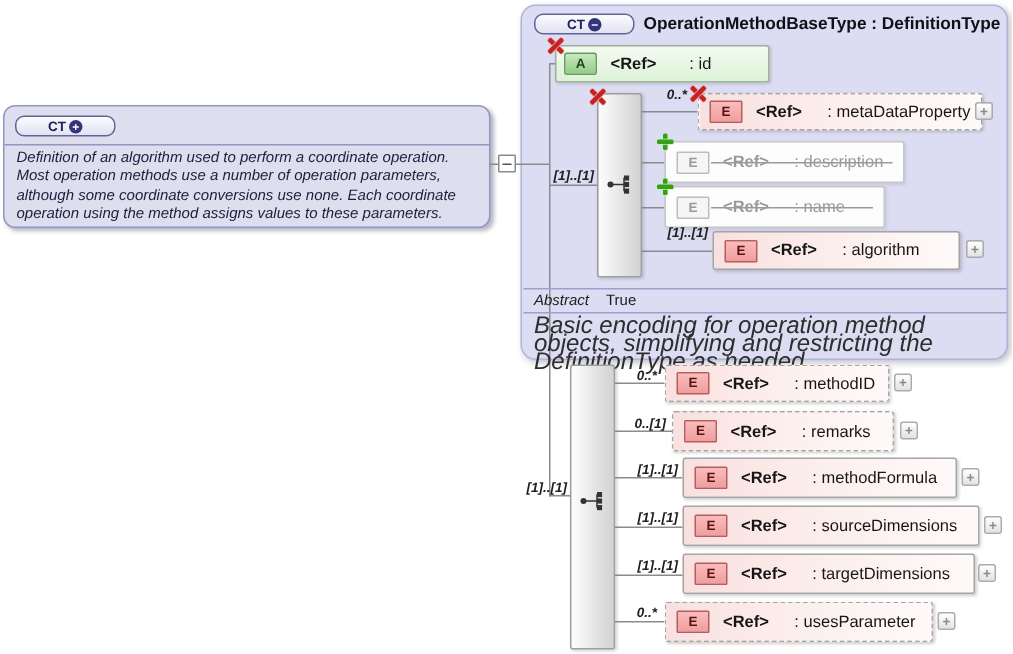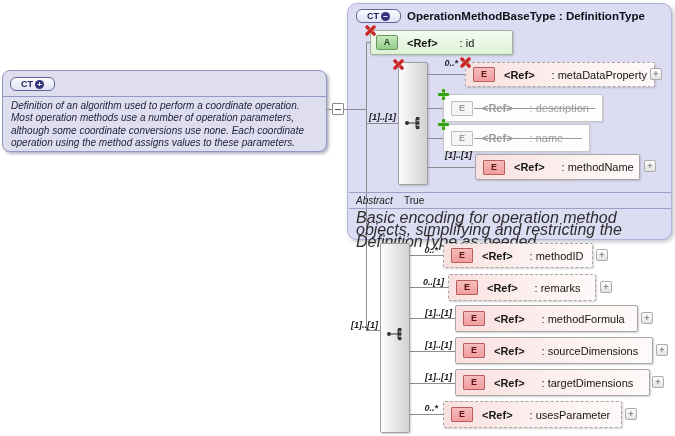--- a/index.html
+++ b/index.html
@@ -15,21 +15,21 @@
       box-shadow:2px 2px 3px rgba(120,120,145,.55);}
   .parent-box .hdr{display:flex;align-items:center;gap:6px;padding:3px 7px 2px 7px;height:20px;
       border-bottom:1px solid #9296c2;}
   .parent-box .bdy{padding:3px 8px;font-style:italic;font-size:10px;line-height:12.3px;color:#1d1d3c;}
   .container-box{position:absolute;left:347px;top:3px;width:325px;height:237px;box-sizing:border-box;
       background:#dcdcf3;border:1px solid #b2b2da;border-radius:10px;
       box-shadow:2px 2px 4px rgba(120,120,145,.45);}
   .container-box .hdr{display:flex;align-items:center;gap:6px;padding:5px 8px 2px 8px;}
   .box-title{font-weight:bold;font-size:11.5px;color:#101018;white-space:nowrap;}
   
-  .ct-icon{display:inline-flex;align-items:center;gap:2px;padding:1px 10px;border:1px solid #63639b;
+  .ct-icon{display:inline-flex;align-items:center;gap:2px;padding:1px 21px;border:1px solid #63639b;
       border-radius:6px;background:linear-gradient(180deg,#fbfbff,#e2e2f2);
       font-weight:bold;font-size:9px;color:#20205e;flex:0 0 auto;}
   .ct-circle{display:inline-block;width:9px;height:9px;border-radius:50%;background:#34347c;
       color:#ffffff;font-weight:bold;font-size:8px;line-height:9px;text-align:center;}
   
   .elem{position:absolute;display:flex;align-items:center;padding-left:7px;box-sizing:border-box;
       background:linear-gradient(90deg,#f9e0e0 0%,#fcf0ee 55%,#fefaf9 100%);
       border:1px solid #a6a6a6;border-radius:2px;box-shadow:1px 1px 2px rgba(120,120,120,.35);}
   .elem.dashed{border-style:dashed;}
   .elem.removed{background:#fdfdfd;border:1px solid #c6c6c6;box-shadow:1px 1px 2px rgba(150,150,150,.25);}
@@ -154,21 +154,21 @@
   <div class="elem removed" style="left:443px;top:124px;width:147px;height:28px;">
     <span class="eicon">E</span>
     <span class="ref">&lt;Ref&gt;</span>
     <span class="ename">: name</span>
     <span class="strike"></span>
   </div>
 
   <div class="elem" style="left:475px;top:154px;width:165px;height:26px;">
     <span class="eicon">E</span>
     <span class="ref">&lt;Ref&gt;</span>
-    <span class="ename">: methodName</span>
+    <span class="ename">: algorithm</span>
   </div>
   <div class="card" style="left:436px;top:150px;width:36px;">[1]..[1]</div>
   <div class="plusbtn" style="left:644px;top:160px;">+</div>
 
   <div class="sep" style="left:349px;top:192px;width:322px;"></div>
   <div class="abstract-label" style="left:356px;top:195px;">Abstract</div>
   <div class="abstract-value" style="left:404px;top:195px;">True</div>
   <div class="sep" style="left:349px;top:208px;width:322px;"></div>
   <div class="ann" style="left:356px;top:212px;width:310px;">Basic encoding for operation method objects, simplifying and restricting the DefinitionType as needed.</div>
 

